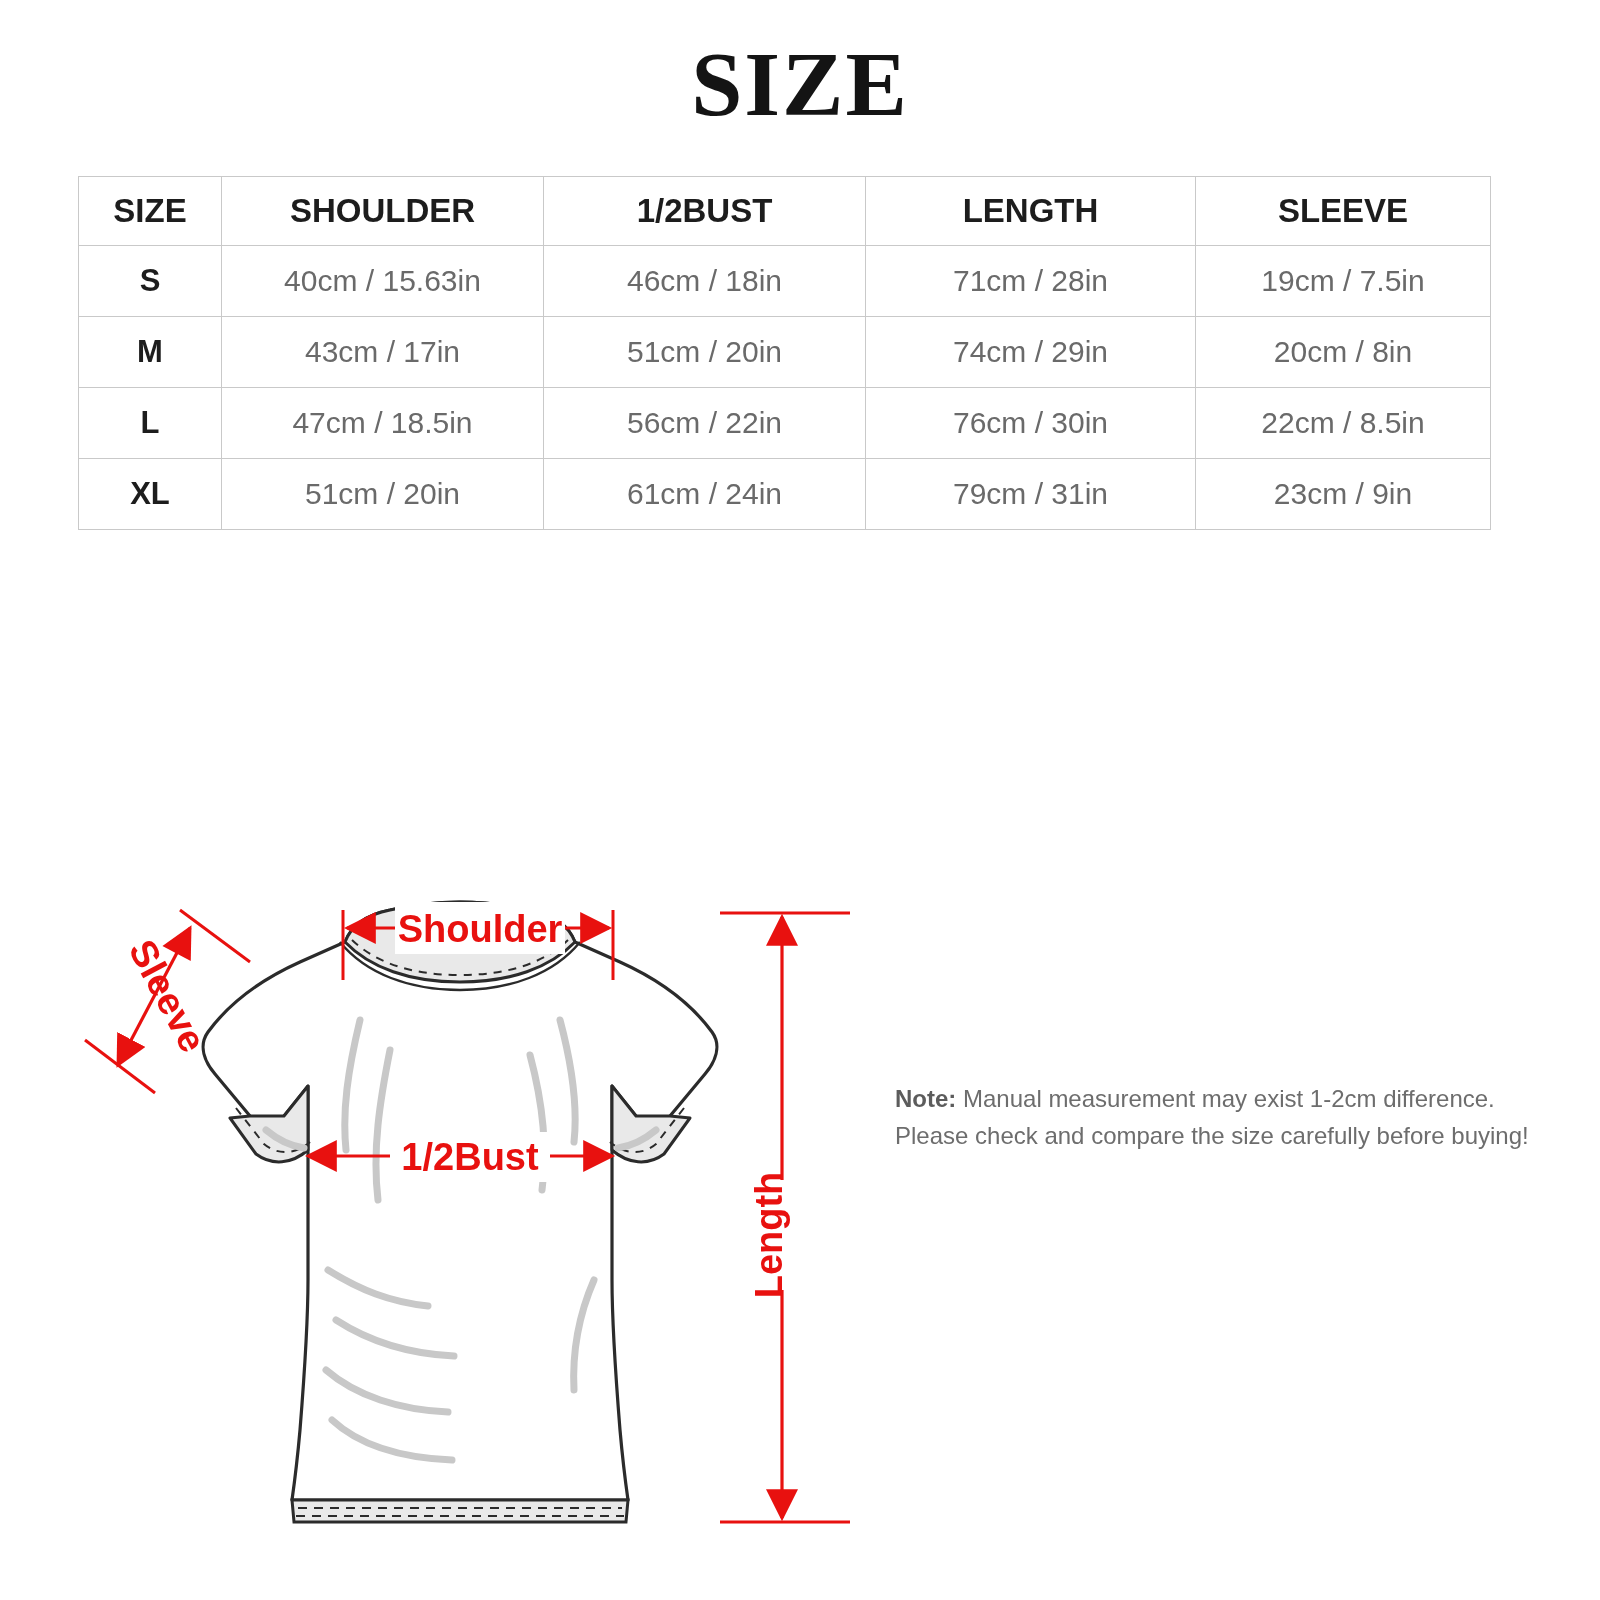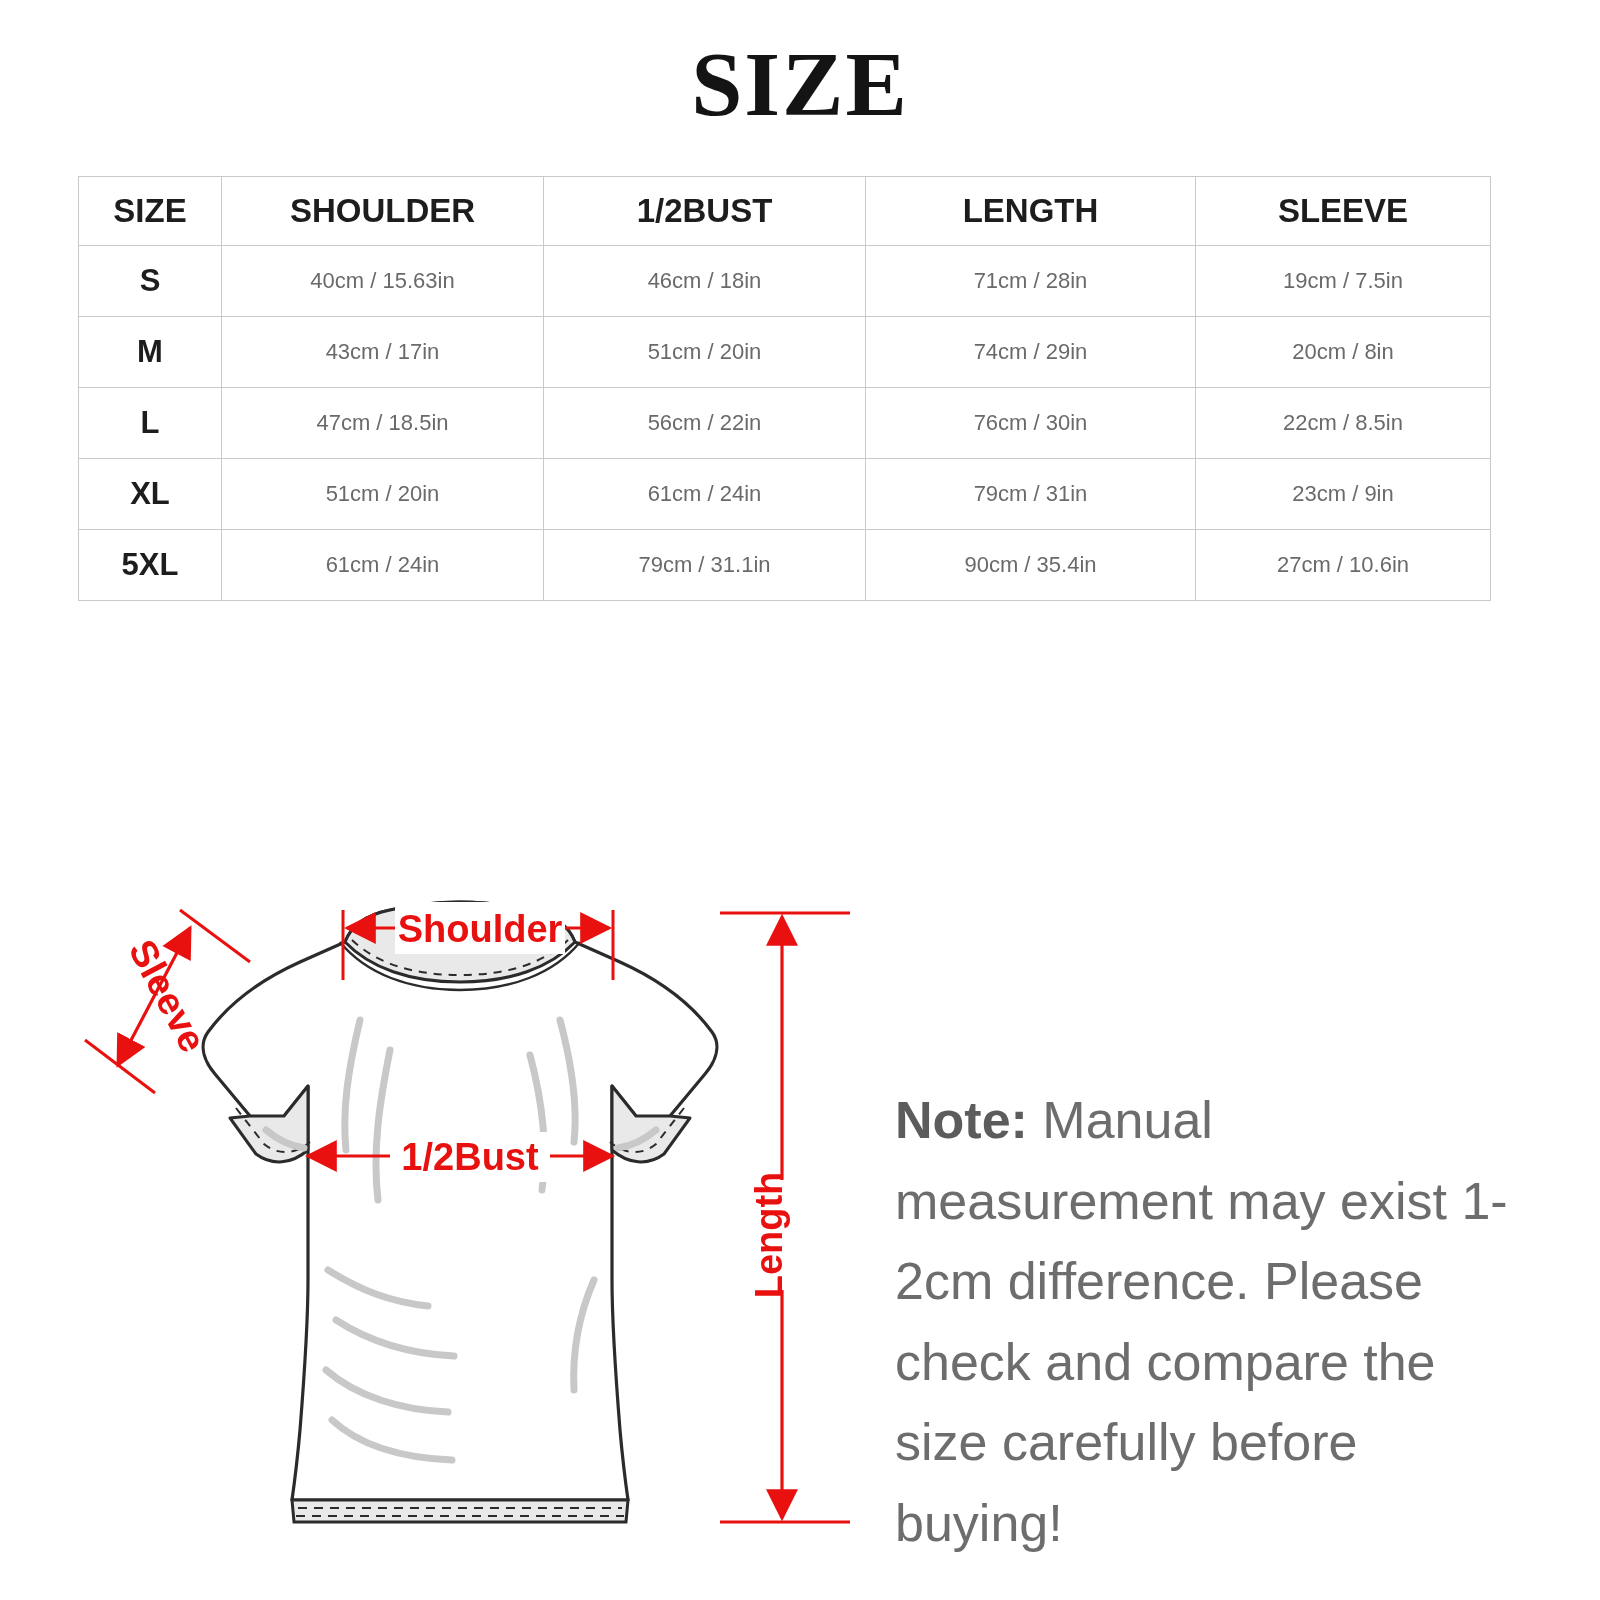--- a/index.html
+++ b/index.html
@@ -46,21 +46,21 @@
     height: 70px;
     vertical-align: middle;
   }
   #size-table thead th {
     font-size: 33px;
     font-weight: 700;
     color: #1d1d1d;
     height: 68px;
   }
   #size-table tbody td {
-    font-size: 22px;
+    font-size: 30px;
     color: #6a6a6a;
     font-weight: 400;
   }
   #size-table tbody td.size-cell {
     font-size: 31px;
     color: #1d1d1d;
     font-weight: 700;
   }
   col.c-size { width: 143px; }
   col.c-sh   { width: 322px; }
@@ -77,21 +77,21 @@
     height: 700px;
   }
   #diagram svg { display: block; }
 
   
   #note {
     position: absolute;
     left: 895px;
     top: 1080px;
     width: 640px;
-    font-size: 52px;
+    font-size: 24px;
     line-height: 1.55;
     color: #6d6d6d;
   }
   #note .note-label {
     font-weight: 700;
     color: #5c5c5c;
   }
 
   .label-red {
     fill: #e8110f;
@@ -142,27 +142,20 @@
       <td>56cm / 22in</td>
       <td>76cm / 30in</td>
       <td>22cm / 8.5in</td>
     </tr>
     <tr>
       <td class="size-cell">XL</td>
       <td>51cm / 20in</td>
       <td>61cm / 24in</td>
       <td>79cm / 31in</td>
       <td>23cm / 9in</td>
-    </tr>
-    <tr>
-      <td class="size-cell">5XL</td>
-      <td>61cm / 24in</td>
-      <td>79cm / 31.1in</td>
-      <td>90cm / 35.4in</td>
-      <td>27cm / 10.6in</td>
     </tr>
   </tbody>
 </table>
 
 <div id="diagram">
 <svg width="800" height="700" viewBox="0 0 800 700" xmlns="http://www.w3.org/2000/svg">
   <defs>
     <marker id="arrR" markerWidth="12" markerHeight="12" refX="9" refY="5" orient="auto">
       <path d="M0,0 L10,5 L0,10 z" fill="#e8110f"></path>
     </marker>

